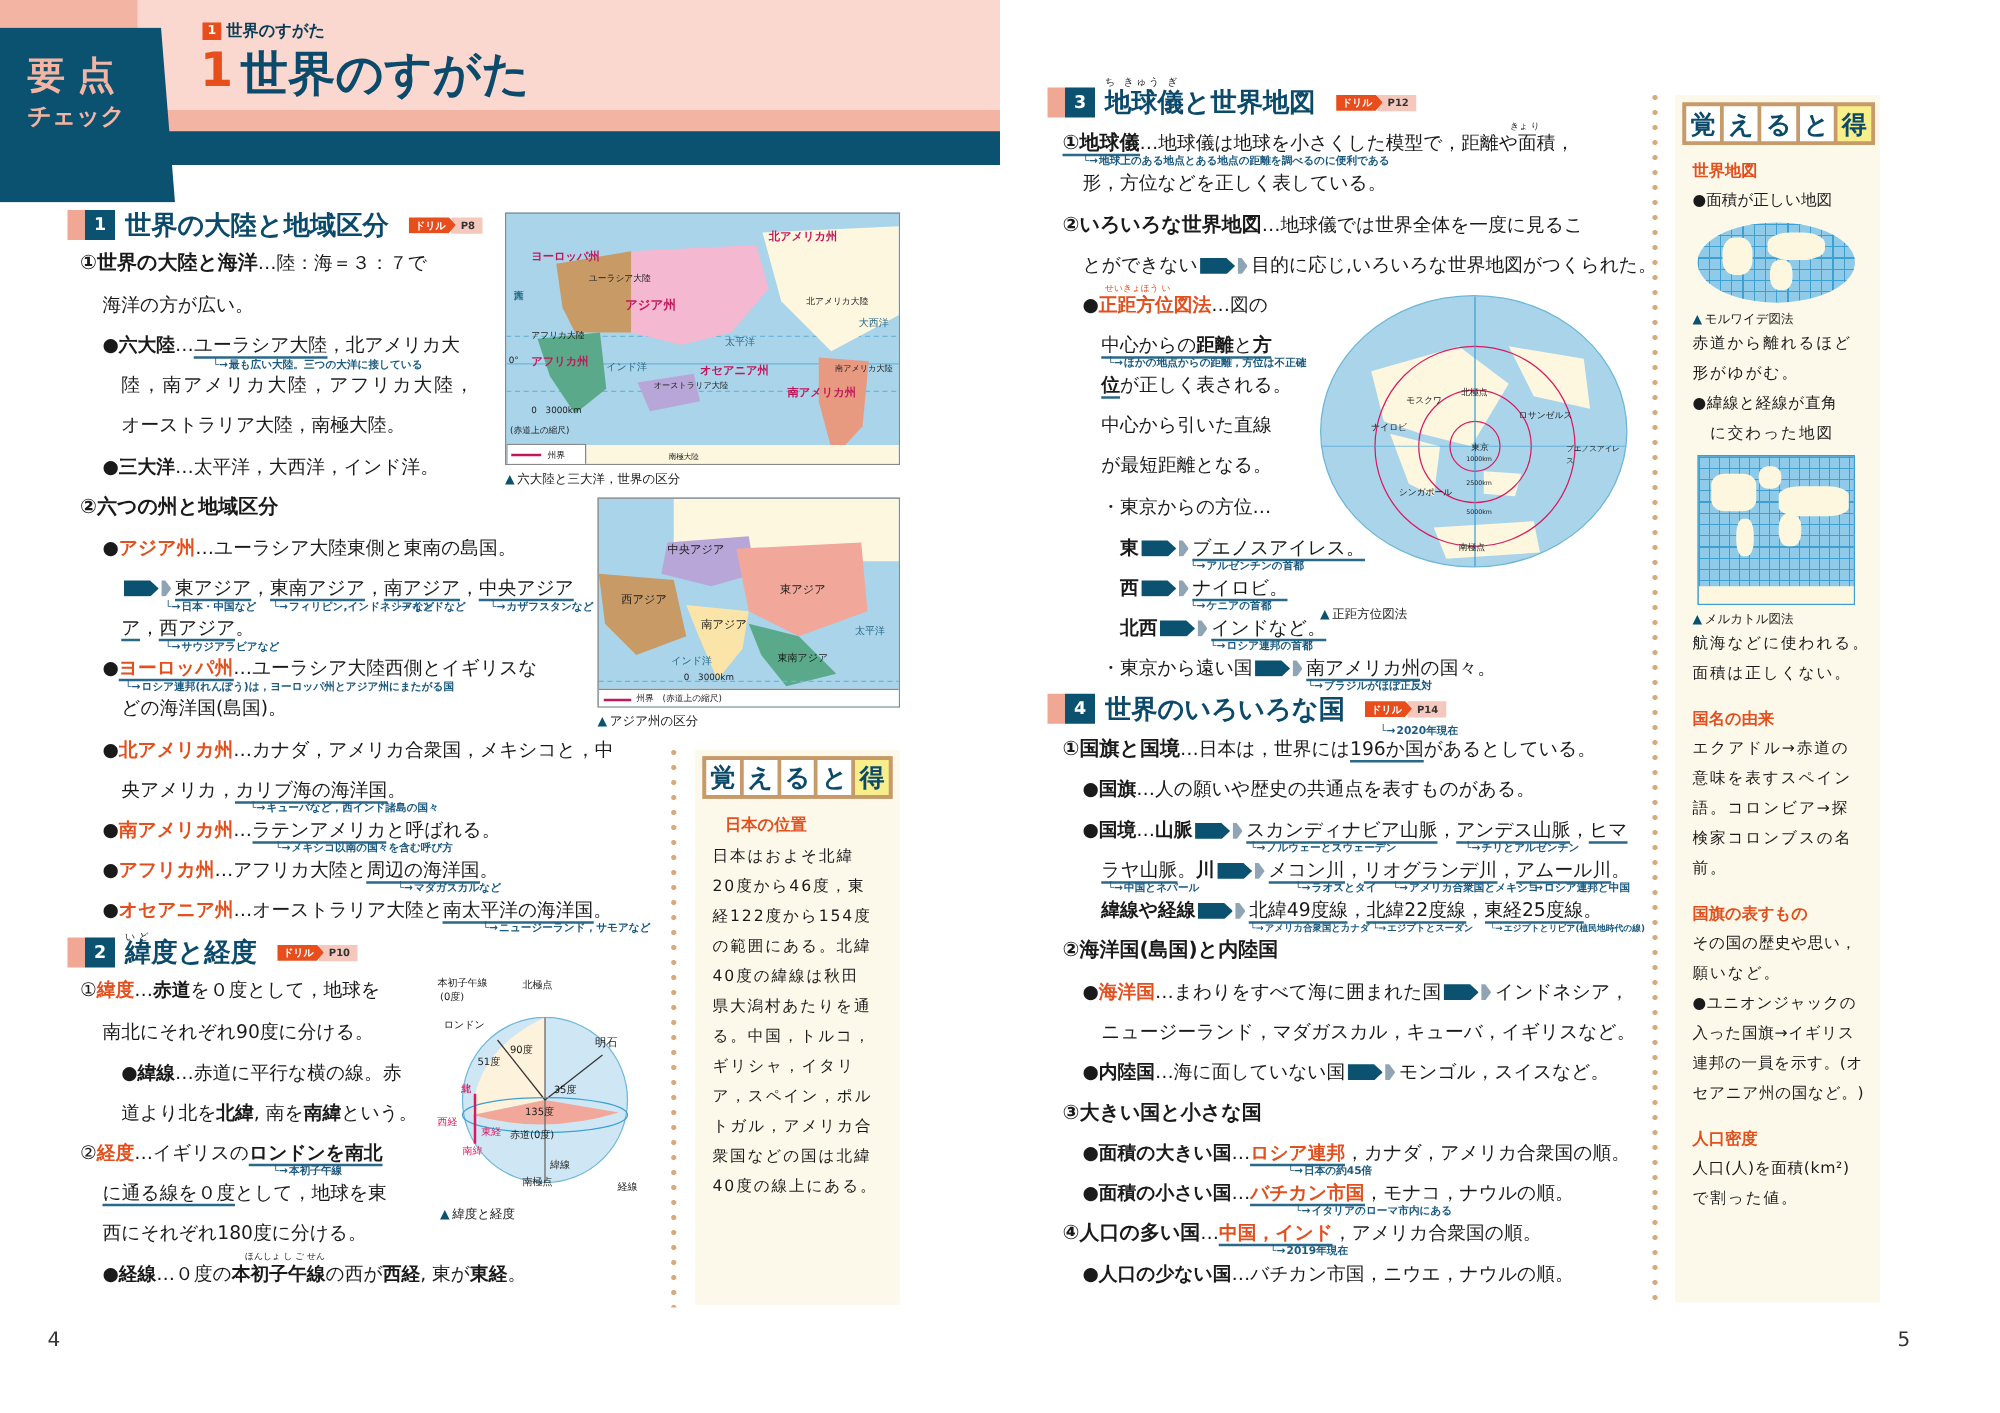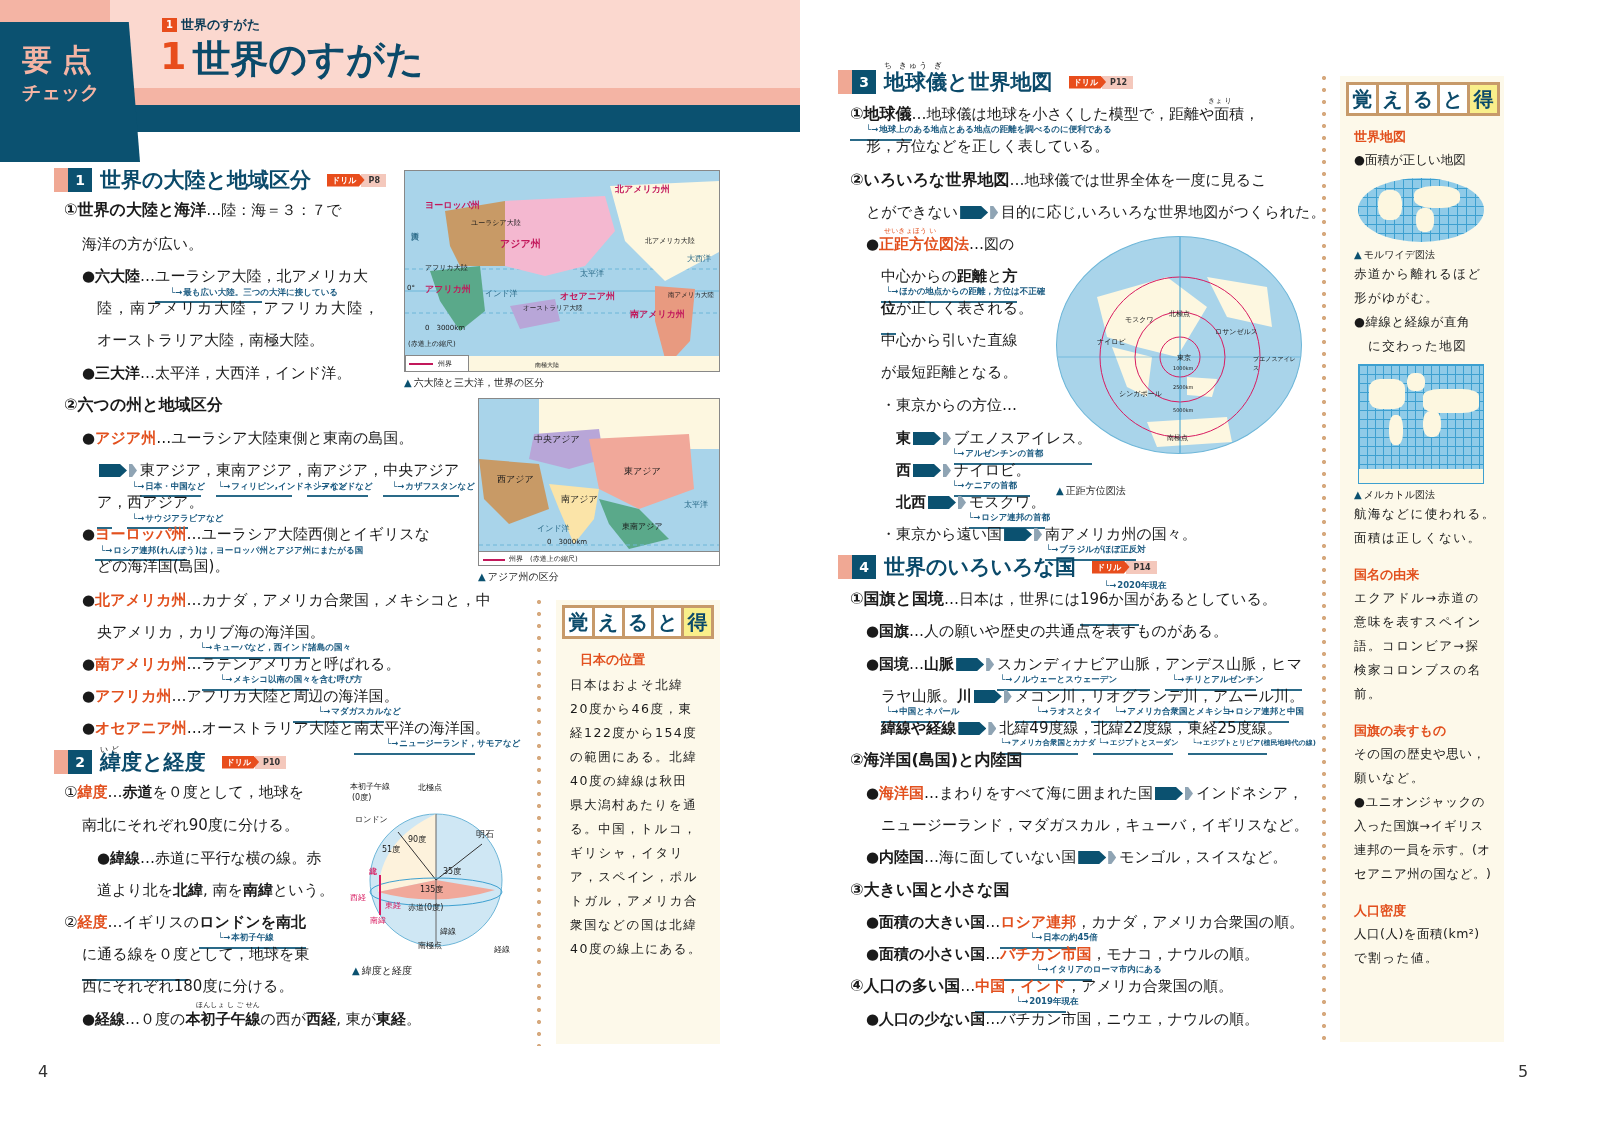--- a/index.html
+++ b/index.html
@@ -21,21 +21,21 @@
 .sec .bar{width:14px;height:24px;background:#f0a894}
 .sec .num{width:24px;height:24px;background:#0b5170;color:#fff;font-weight:bold;font-size:14px;display:flex;align-items:center;justify-content:center;margin-left:-8px}
 .sec .title{font-size:21px;font-weight:bold;color:#0b4a6a}
 .drill{display:flex;align-items:center;margin-left:8px;height:13px;font-size:8px;font-weight:bold}
 .drill .d1{background:#e84d1c;color:#fff;padding:0 8px 0 5px;line-height:13px;clip-path:polygon(0 0,85% 0,100% 50%,85% 100%,0 100%)}
 .drill .d2{background:#f4c8bc;color:#333;padding:0 6px 0 8px;line-height:13px;margin-left:-4px}
 
 .line{font-size:15px;line-height:20px;white-space:nowrap}
 .b{font-weight:bold}
 .red{color:#e2501e;font-weight:bold}
-.ul{border-bottom:2px solid #2a6a88;padding-bottom:16px}
+.ul{border-bottom:2px solid #2a6a88;padding-bottom:0}
 .note{font-size:8.5px;color:#1a5a80;font-weight:bold;white-space:nowrap;line-height:10px}
 .note::before{content:"\2514\2192";margin-right:1px}
 .arrow{display:inline-block;width:28px;height:13px;background:#0b5170;clip-path:polygon(0 0,75% 0,100% 50%,75% 100%,0 100%);vertical-align:middle;margin:0 2px;position:relative}
 .arrow2{display:inline-block;width:8px;height:13px;background:#8fa4b4;clip-path:polygon(0 0,40% 0,100% 50%,40% 100%,0 100%);vertical-align:middle;margin-right:3px}
 
 .mapbox{border:1px solid #888;background:#a9d4ea;overflow:hidden}
 .cap{font-size:10px;white-space:nowrap}
 .cap::before{content:"\25B2";color:#0b5170;margin-right:2px}
 
 .obox{background:#fdf9ea}
@@ -326,21 +326,21 @@
 
 <div class="abs line" style="left:896px;top:428px">
   <span class="b">東</span><span class="arrow"></span><span class="arrow2"></span><span class="ul">ブエノスアイレス。</span>
 </div>
 <div class="abs note" style="left:952px;top:448px">アルゼンチンの首都</div>
 <div class="abs line" style="left:896px;top:460px">
   <span class="b">西</span><span class="arrow"></span><span class="arrow2"></span><span class="ul">ナイロビ。</span>
 </div>
 <div class="abs note" style="left:952px;top:480px">ケニアの首都</div>
 <div class="abs line" style="left:896px;top:492px">
-  <span class="b">北西</span><span class="arrow"></span><span class="arrow2"></span><span class="ul">モスクワ。</span>
+  <span class="b">北西</span><span class="arrow"></span><span class="arrow2"></span><span class="ul">インドなど。</span>
 </div>
 <div class="abs note" style="left:968px;top:512px">ロシア連邦の首都</div>
 <div class="abs line" style="left:881px;top:524px">
   <span>・東京から遠い国</span><span class="arrow"></span><span class="arrow2"></span><span class="ul">南アメリカ州</span><span>の国々。</span>
 </div>
 <div class="abs note" style="left:1046px;top:544px">ブラジルがほぼ正反対</div>
 
 <div class="abs globe" style="left:1056px;top:236px;width:246px;height:218px;background:#a9d4ea;border:1px solid #6db6d8;overflow:hidden">
   <svg width="246" height="218" viewBox="0 0 246 218">
     <path d="M40 60 L110 40 L150 70 L120 120 L80 110 L50 100 Z" fill="#fdf7e0"></path>

